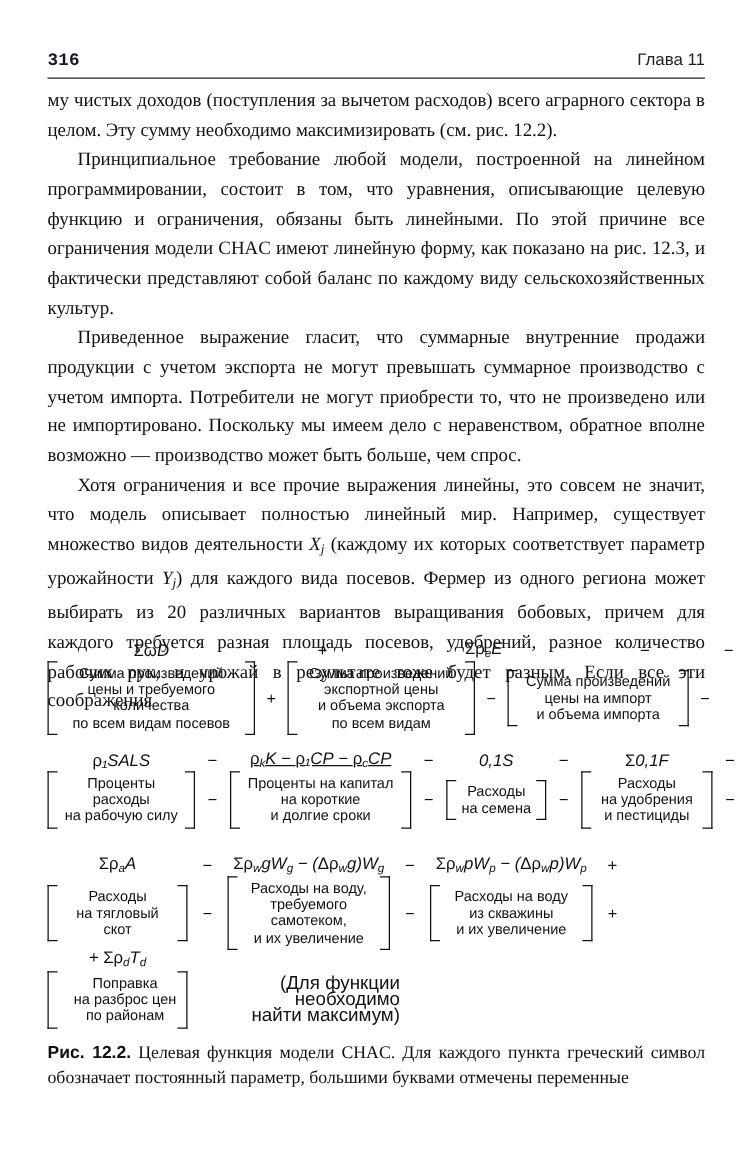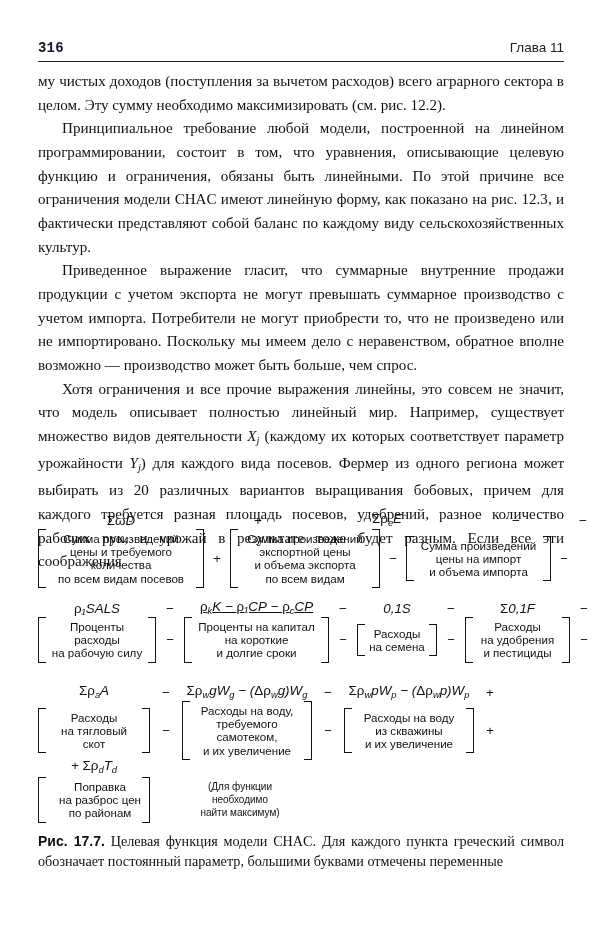--- a/index.html
+++ b/index.html
@@ -161,23 +161,23 @@
   }
   .opbox {
     font-size: 13px;
     font-style: normal;
     display: flex;
     align-items: center;
     justify-content: center;
     flex: none;
   }
   .plainnote {
-    font-size: 10px;
+    font-size: 15px;
     line-height: 13.2px;
-    text-align: center;
+    text-align: right;
     white-space: pre-line;
   }
 
   
   .caption {
     position: absolute;
     left: 38px;
     top: 832px;
     width: 526px;
     font-family: "Liberation Serif", serif;
@@ -342,16 +342,16 @@
           </div>
           <div class="opbox" style="width: 10px;"></div>
           <div class="plainnote" style="width: 160px;">(Для функции
 необходимо
 найти максимум)</div>
         </div>
       </div>
     </div>
 
   <div class="caption">
-    <b>Рис. 17.7.</b><span> Целевая функция модели CHAC. Для каждого пункта греческий символ обозначает постоянный параметр, большими буквами отмечены переменные</span>
+    <b>Рис. 12.2.</b><span> Целевая функция модели CHAC. Для каждого пункта греческий символ обозначает постоянный параметр, большими буквами отмечены переменные</span>
   </div>
 
 </div>
 
 </body></html>

